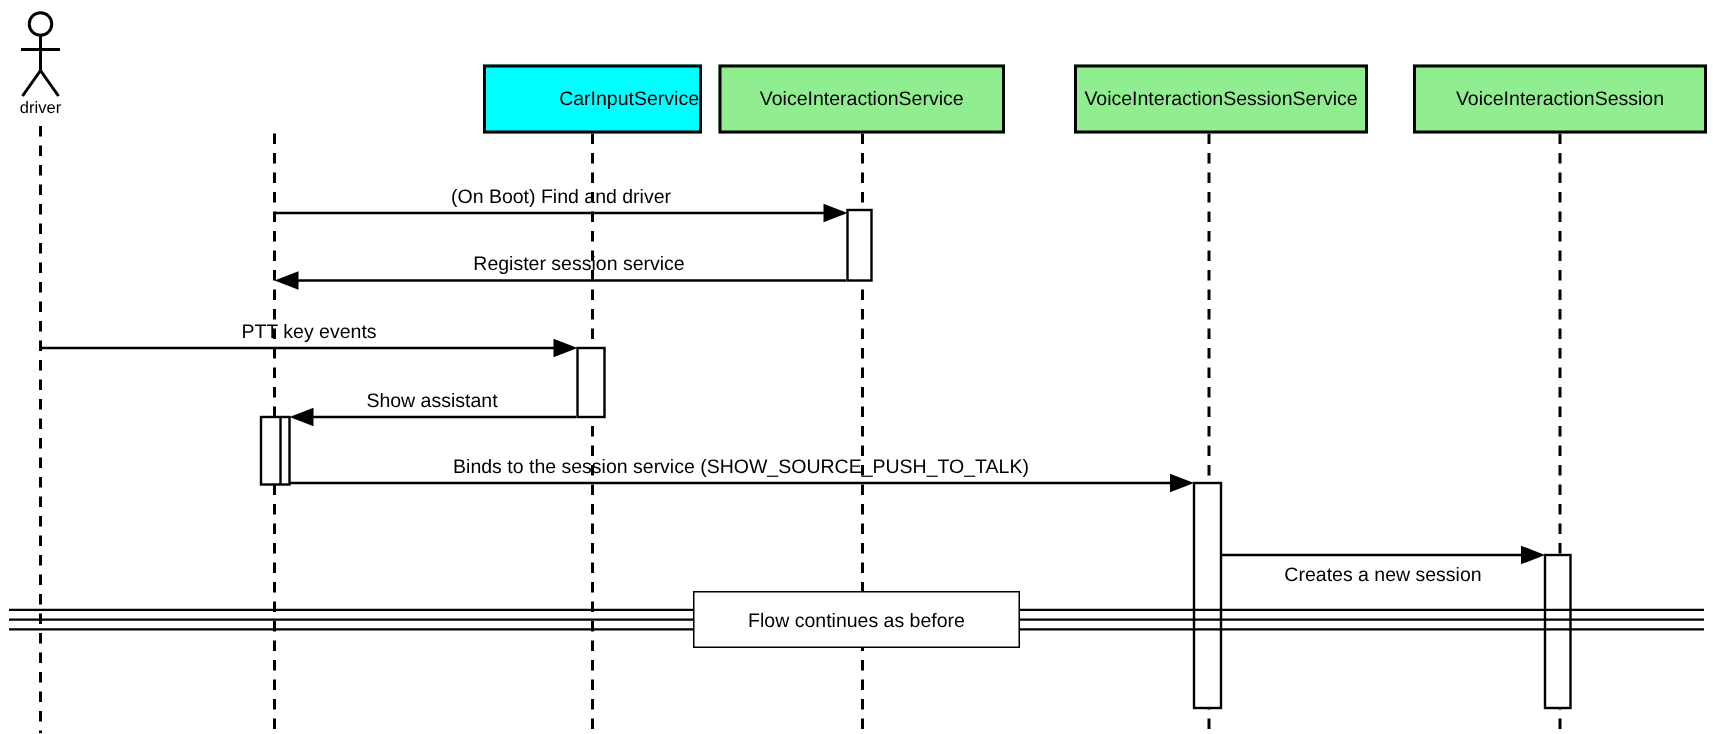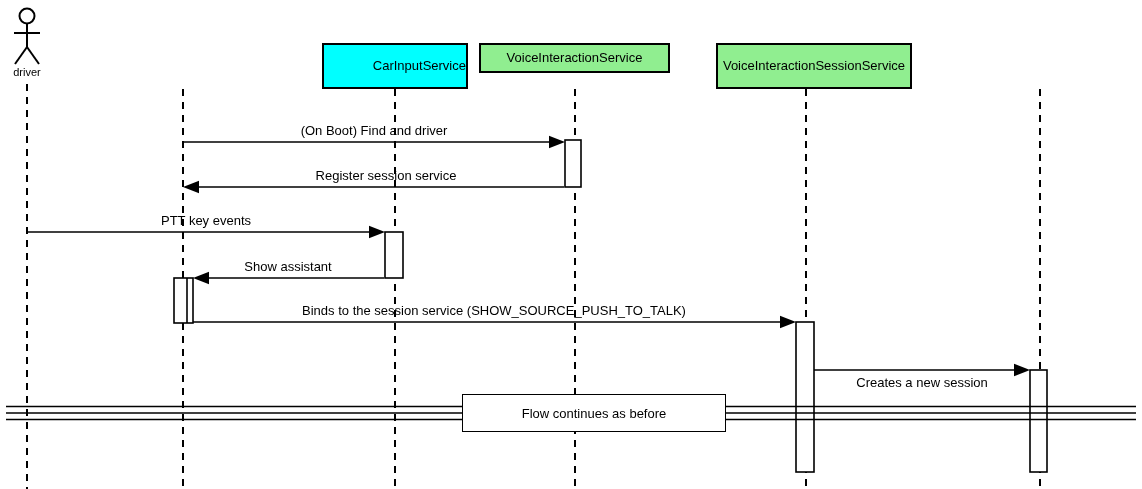--- a/index.html
+++ b/index.html
@@ -26,21 +26,21 @@
     position:absolute;
     transform:translateX(-50%);
     font-size:13px;color:#000;white-space:nowrap;
   }
   .actor-label{
     position:absolute;left:27px;top:66px;
     transform:translateX(-50%);
     font-size:11px;color:#000;white-space:nowrap;
   }
   .divider-box{
-    position:absolute;left:462px;top:394px;width:264px;height:38px;
+    position:absolute;left:462px;top:394px;width:218px;height:38px;
     background:#fff;border:1.5px solid var(--line,#000);
     box-sizing:border-box;
     display:flex;align-items:center;justify-content:center;
     font-size:13px;color:#000;white-space:nowrap;
   }
 </style>
 </head>
 <body>
 
 <div class="diagram">
@@ -93,25 +93,28 @@
     <g stroke="#000" stroke-width="1.5">
       <line x1="6" y1="406.5" x2="1136" y2="406.5"></line>
       <line x1="6" y1="413" x2="1136" y2="413"></line>
       <line x1="6" y1="419.5" x2="1136" y2="419.5"></line>
     </g>
   </svg>
 
   <div class="participant p-cyan" style="left:322px;top:43px;width:146px;height:46px;justify-content:flex-end;">
     <span class="plabel">CarInputService</span>
   </div>
-  <div class="participant p-green" style="left:479px;top:43px;width:191px;height:30px;">
+  <div class="participant p-green" style="left:479px;top:43px;width:191px;height:46px;">
     <span class="plabel">VoiceInteractionService</span>
   </div>
   <div class="participant p-green" style="left:684px;top:43px;width:196px;height:46px;margin-left:32px;">
     <span class="plabel">VoiceInteractionSessionService</span>
+  </div>
+  <div class="participant p-green" style="left:942px;top:43px;width:196px;height:46px;">
+    <span class="plabel">VoiceInteractionSession</span>
   </div>
 
   <div class="actor-label">driver</div>
 
   <div class="msg-label" style="left:374px;top:123px;">(On Boot) Find and driver</div>
   <div class="msg-label" style="left:374px;top:168px;padding-left:24px;">Register session service</div>
   <div class="msg-label" style="left:206px;top:213px;">PTT key events</div>
   <div class="msg-label" style="left:288px;top:259px;">Show assistant</div>
   <div class="msg-label" style="left:494px;top:303px;">Binds to the session service (SHOW_SOURCE_PUSH_TO_TALK)</div>
   <div class="msg-label" style="left:922px;top:351px;margin-top:24px;">Creates a new session</div>

